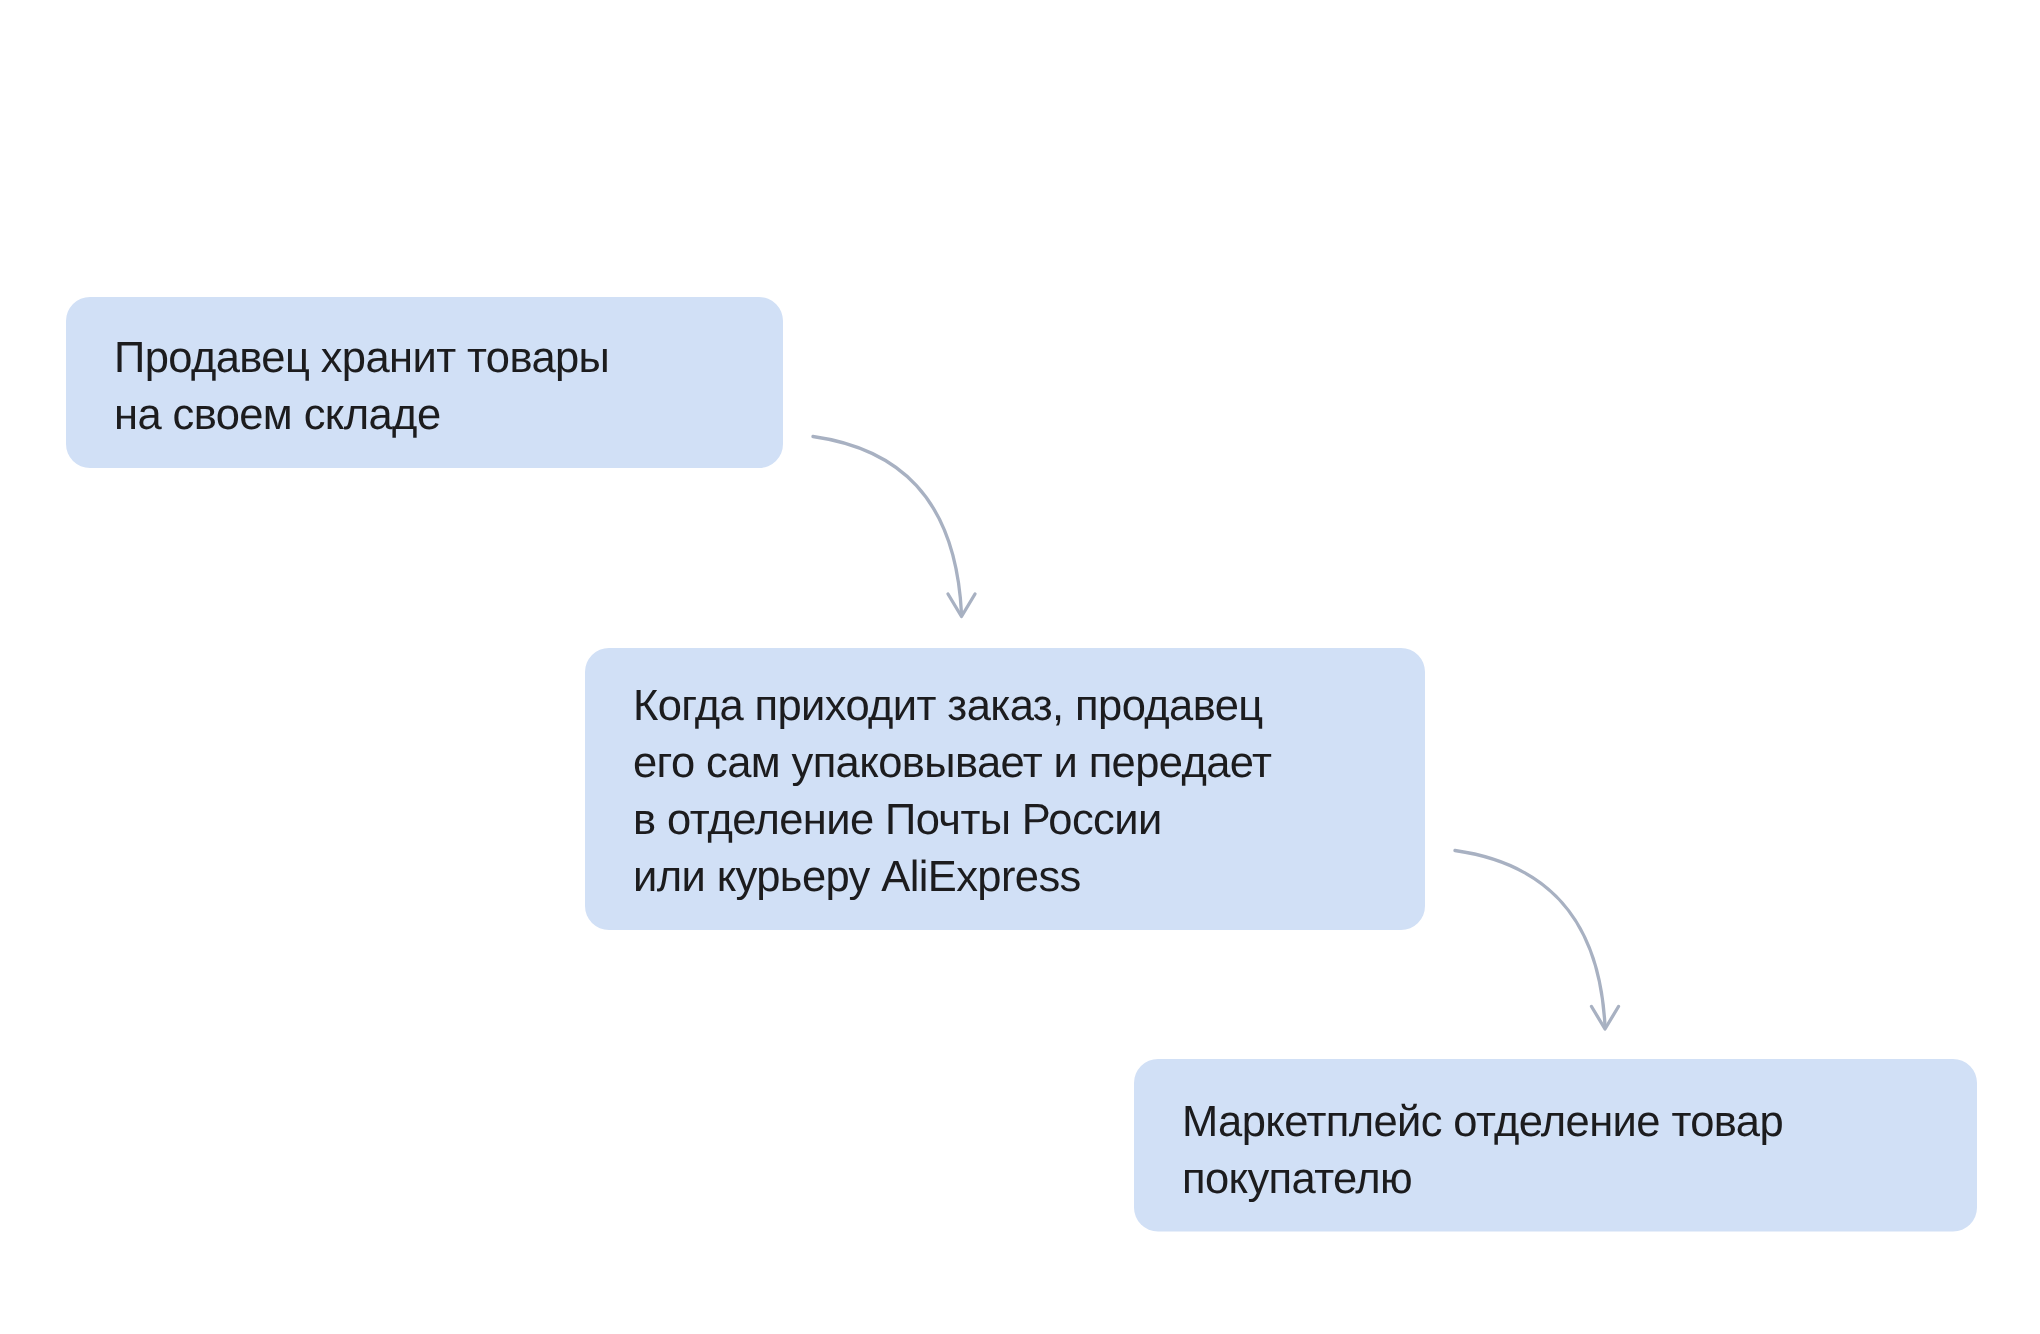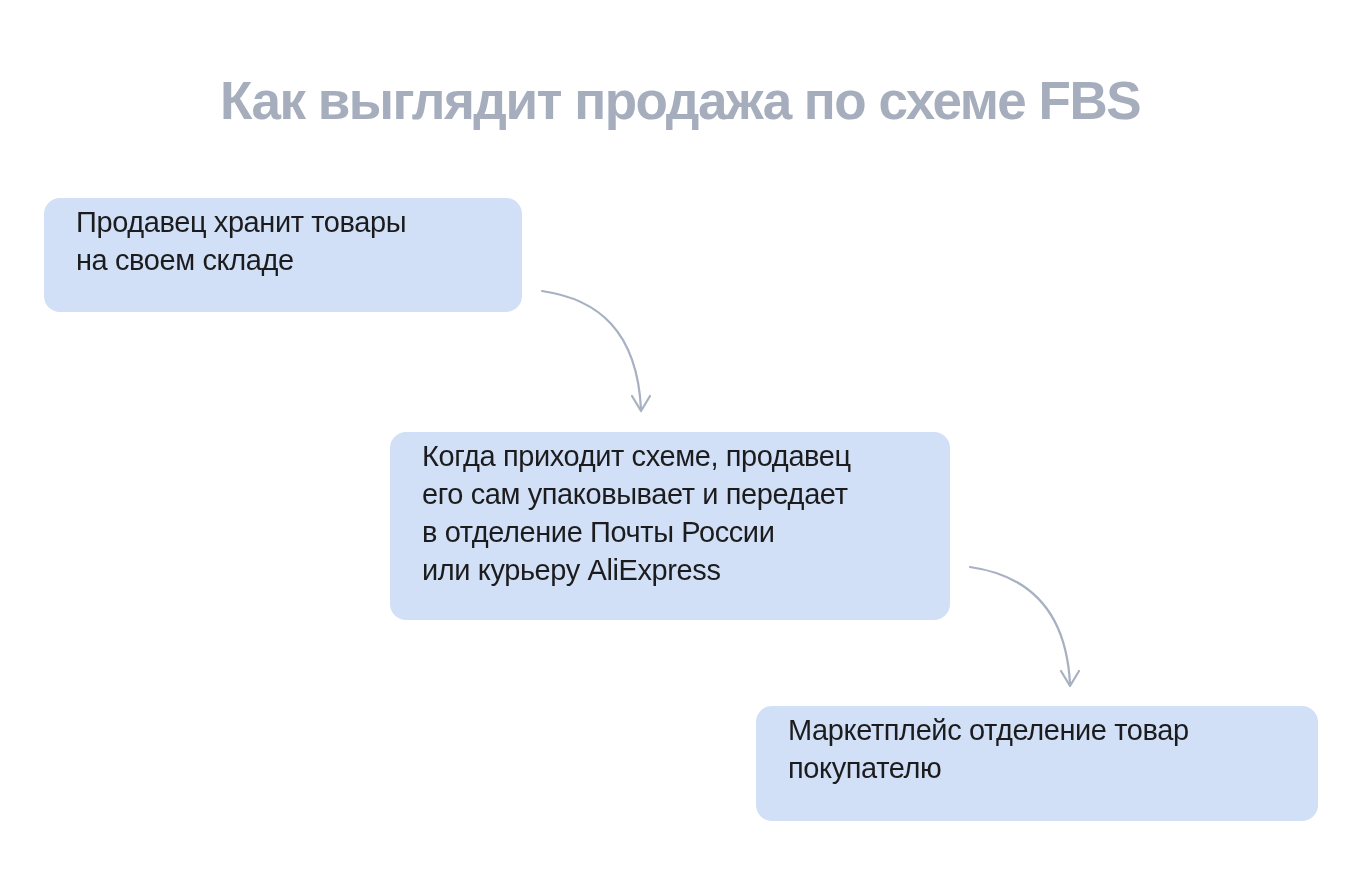--- a/index.html
+++ b/index.html
@@ -25,22 +25,22 @@
     font-size: 53px;
     font-weight: bold;
     letter-spacing: -1.5px;
     color: var(--title-text, #A6AEBE);
   }
   .step-box {
     position: absolute;
     background: var(--box-fill, #D1E0F6);
     border-radius: 16px;
     display: flex;
-    align-items: flex-start;
-    padding: 5px 32px;
+    align-items: flex-end;
+    padding: 16px 32px;
     box-sizing: border-box;
   }
   .step-text {
     font-size: 29px;
     line-height: 38px;
     letter-spacing: -0.4px;
     color: var(--body-text, #1C1C1E);
     white-space: pre-line;
   }
   .box-1 { left: 44px;  top: 198px; width: 478px; height: 114px; }
@@ -60,40 +60,39 @@
     stroke-width: 2.2;
     stroke-linecap: round;
     stroke-linejoin: round;
   }
 </style>
 </head>
 <body>
 
 <div class="canvas">
 
-  <h1 class="title">Как выглядит продажа по схеме FBS</h1>
 
   <svg class="arrows" viewBox="0 0 1360 889" xmlns="http://www.w3.org/2000/svg">
     <g>
       <path class="arrow-path" d="M 542 291 C 598 299 637 331 641 409"></path>
       <path class="arrow-path" d="M 632 396 L 641 411 L 650 396"></path>
     </g>
     <g>
       <path class="arrow-path" d="M 970 567 C 1026 575 1066 607 1070 684"></path>
       <path class="arrow-path" d="M 1061 671 L 1070 686 L 1079 671"></path>
     </g>
   </svg>
 
   <div class="step-box box-1">
     <div class="step-text">Продавец хранит товары
 на своем складе</div>
   </div>
 
   <div class="step-box box-2">
-    <div class="step-text">Когда приходит схеме, продавец
+    <div class="step-text">Когда приходит заказ, продавец
 его сам упаковывает и передает
 в отделение Почты России
 или курьеру AliExpress</div>
   </div>
 
   <div class="step-box box-3">
     <div class="step-text">Маркетплейс отделение товар
 покупателю</div>
   </div>
 

